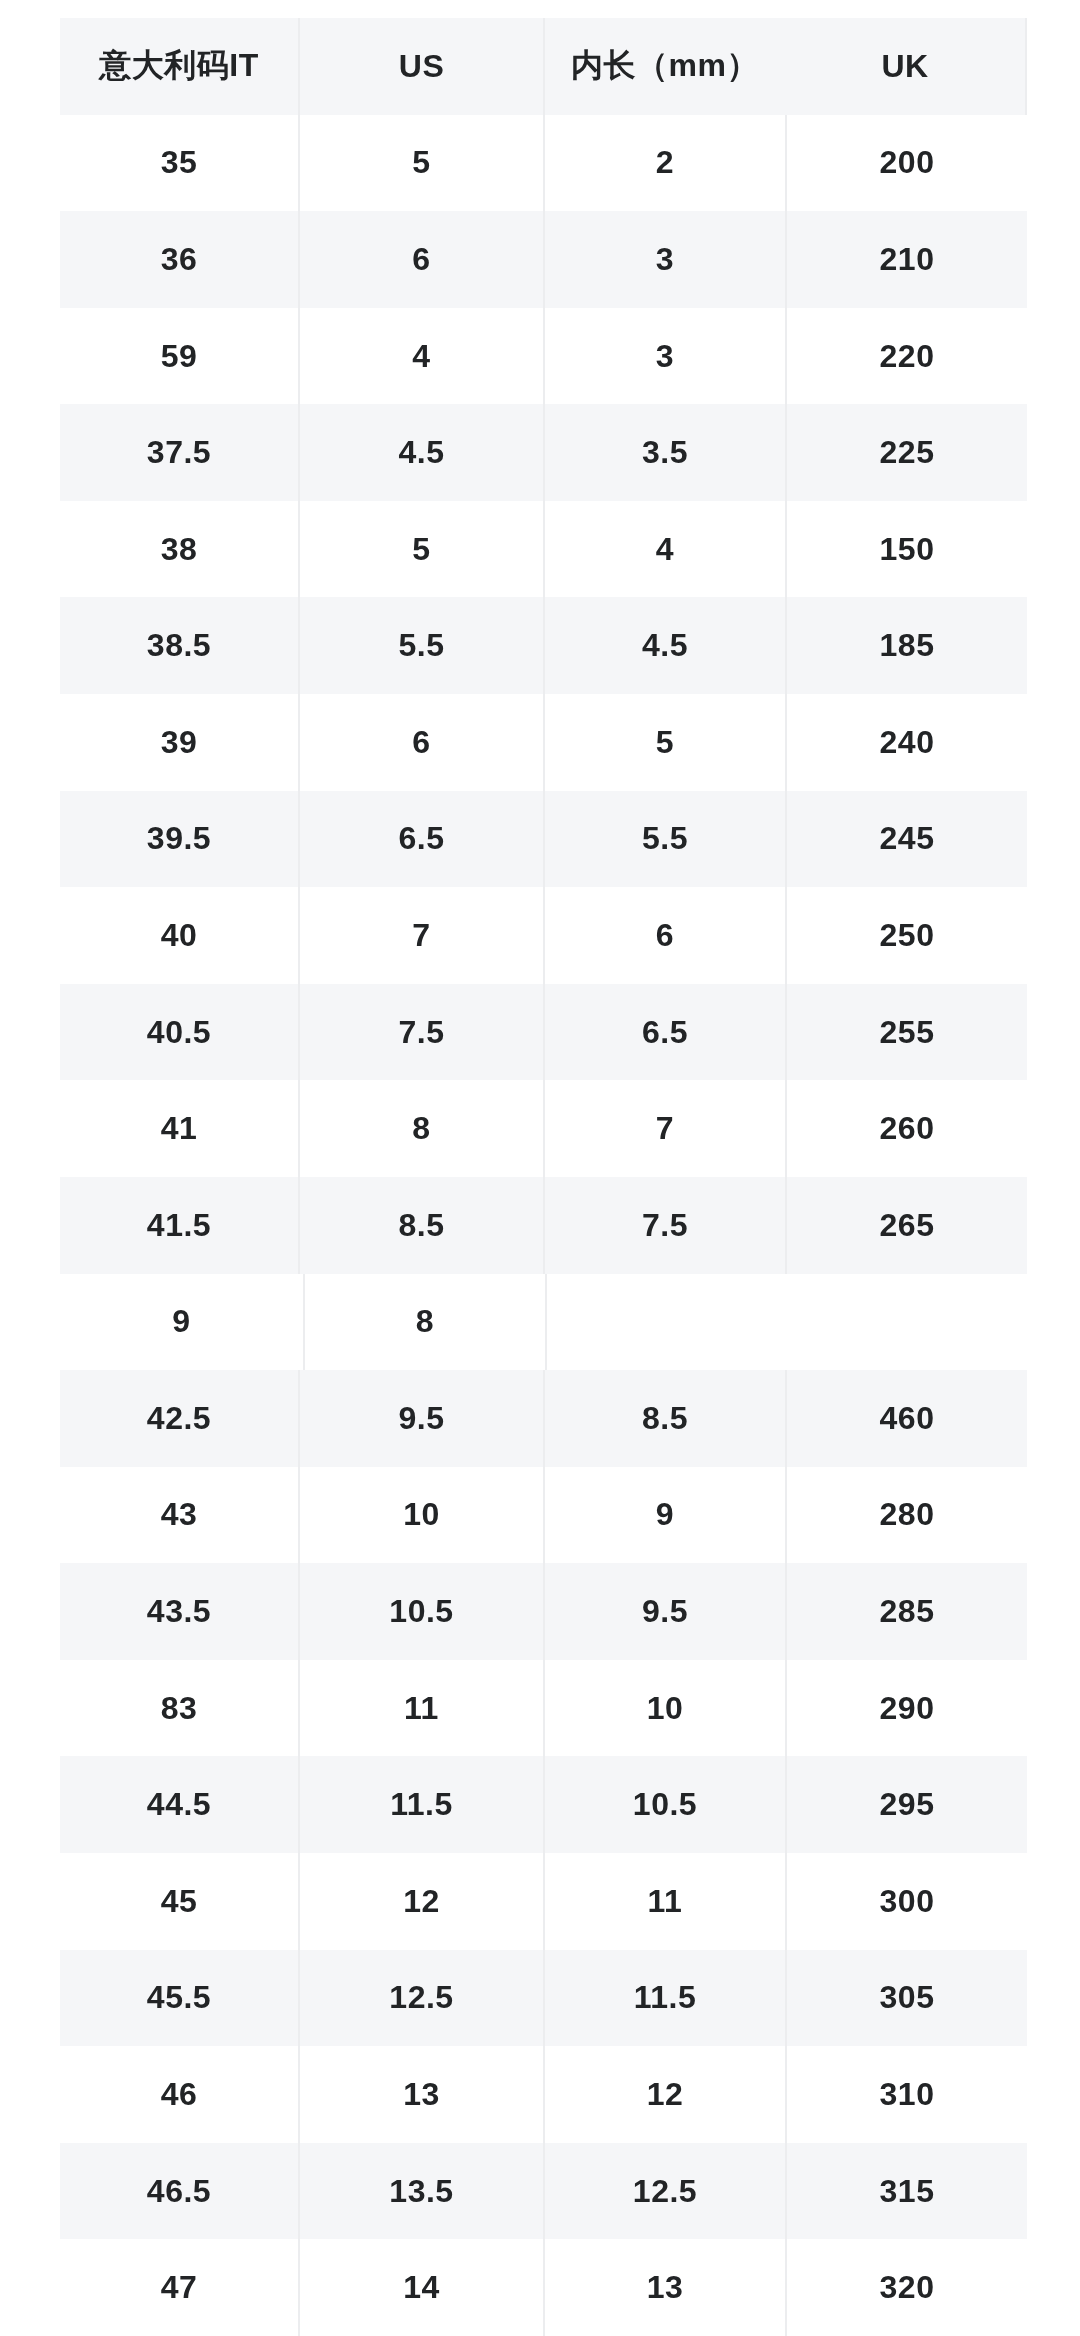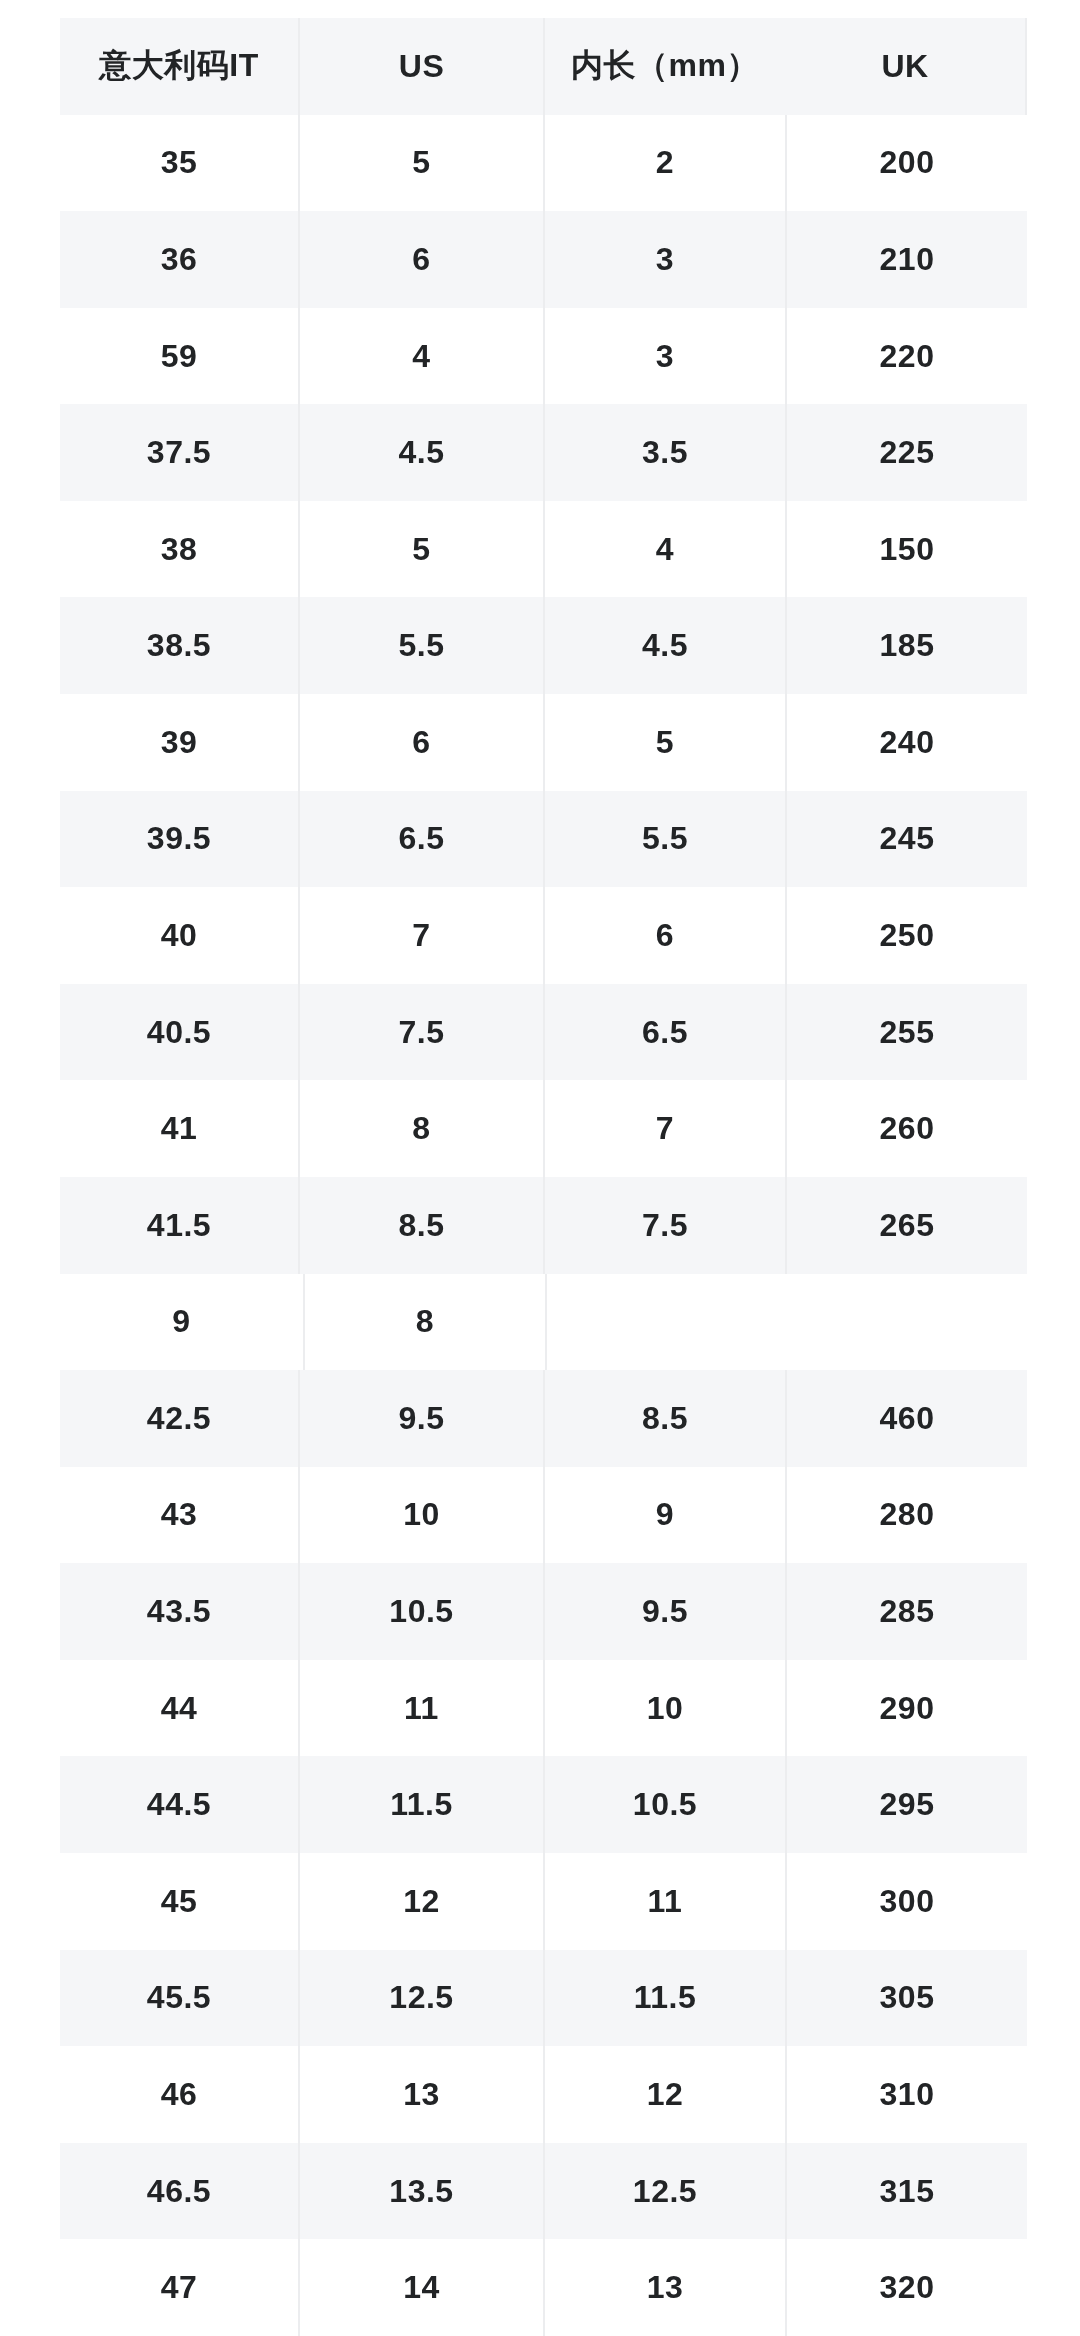--- a/index.html
+++ b/index.html
@@ -166,21 +166,21 @@
   </div>
 
   <div class="row">
     <div class="cell c0">43.5</div>
     <div class="cell c1">10.5</div>
     <div class="cell c2">9.5</div>
     <div class="cell c3">285</div>
   </div>
 
   <div class="row">
-    <div class="cell c0">44</div>
+    <div class="cell c0">83</div>
     <div class="cell c1">11</div>
     <div class="cell c2">10</div>
     <div class="cell c3">290</div>
   </div>
 
   <div class="row">
     <div class="cell c0">44.5</div>
     <div class="cell c1">11.5</div>
     <div class="cell c2">10.5</div>
     <div class="cell c3">295</div>

